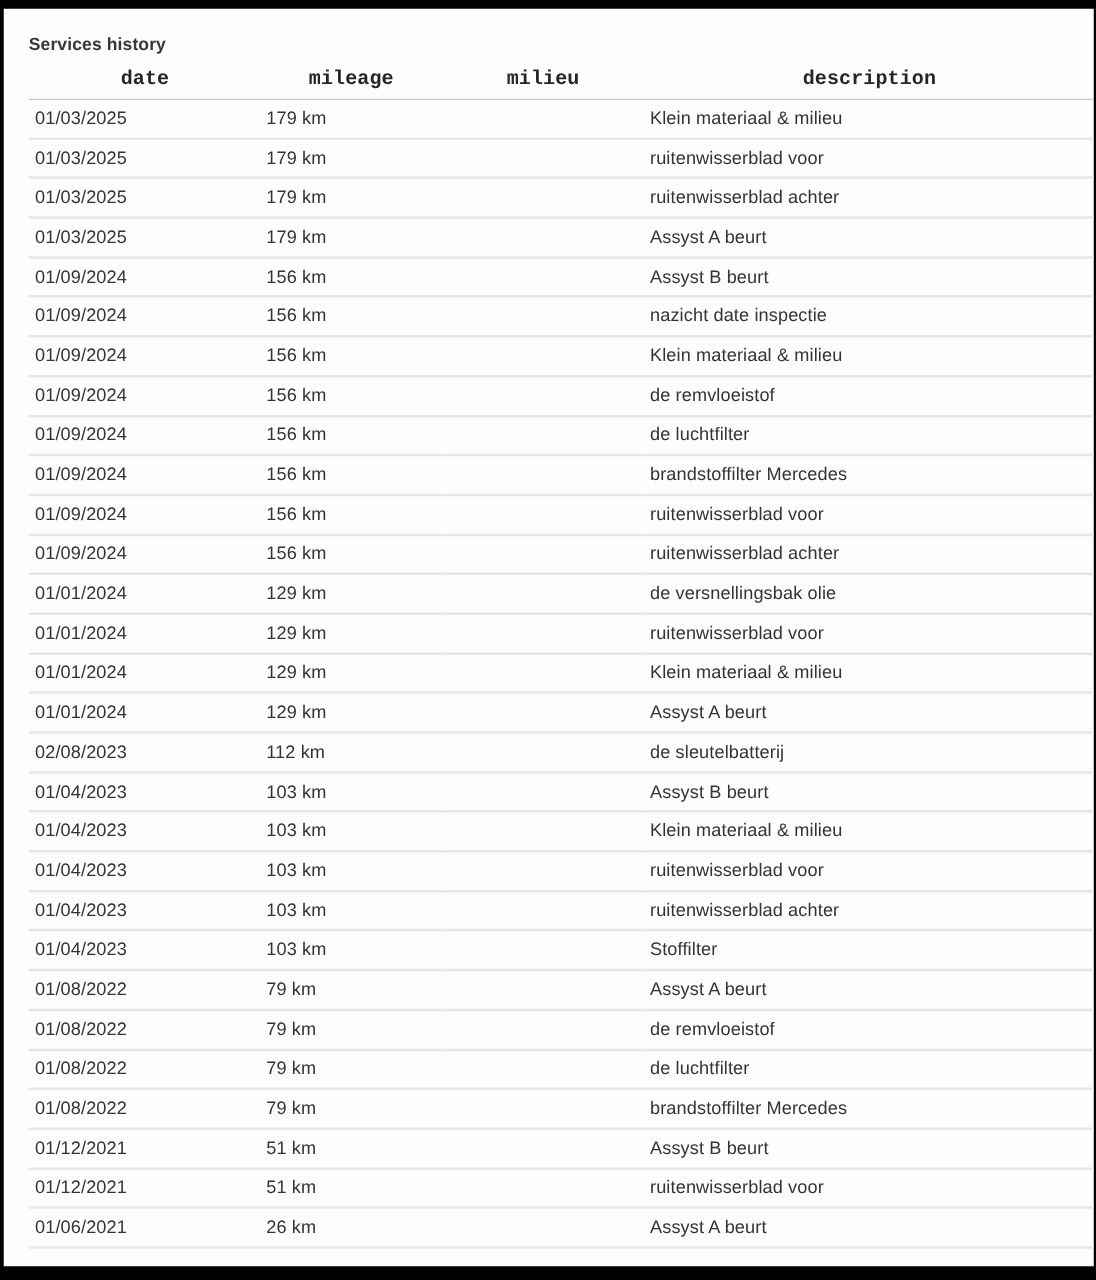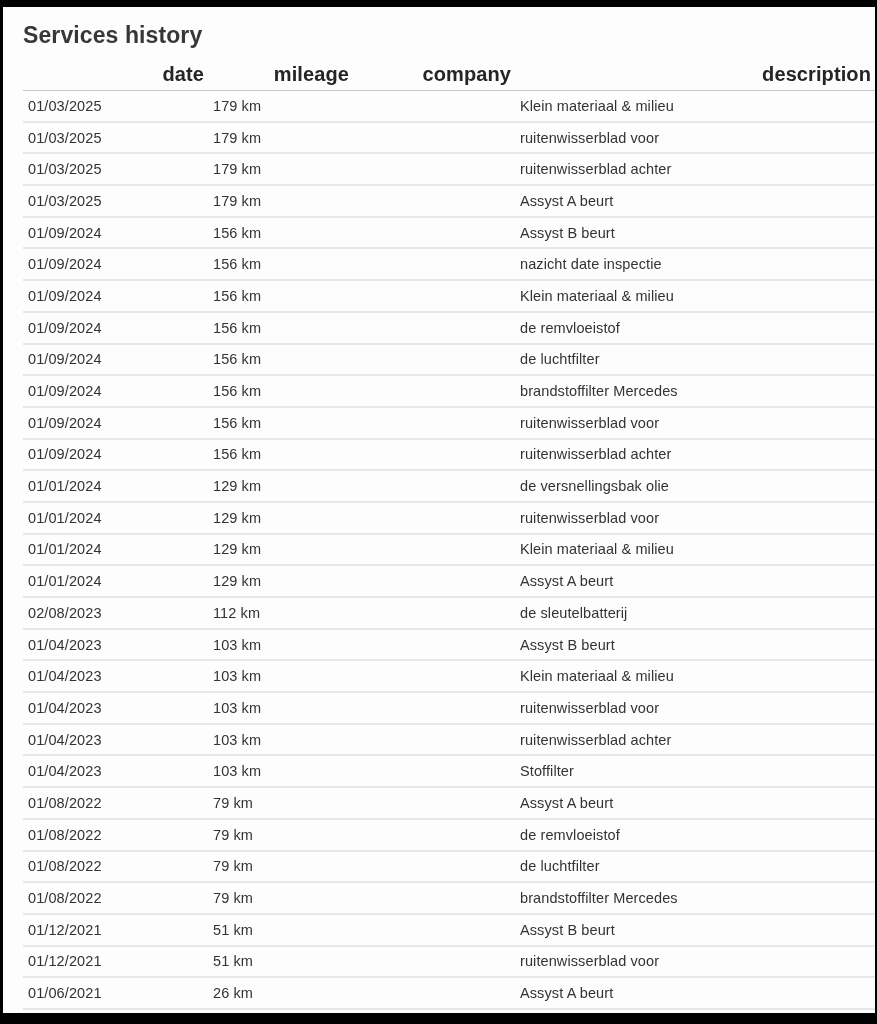--- a/index.html
+++ b/index.html
@@ -25,42 +25,43 @@
   .screen {
     position: absolute;
     top: 7px; left: 3px; right: 2px; bottom: 11px;
     background: var(--page-bg);
     overflow: hidden;
   }
   .content {
     padding: 16px 0 0 20px;
   }
   .page-title {
-    font-size: 23px;
+    font-size: 14px;
     font-weight: 600;
     line-height: 24px;
     color: var(--title-color);
     letter-spacing: 0.1px;
-    margin-bottom: 14px;
+    margin-bottom: 3px;
   }
   table.services {
     width: 100%;
     border-collapse: collapse;
     table-layout: fixed;
   }
   table.services th {
-    text-align: right;
-    font-size: 20px;
+    text-align: center;
+    font-size: 16px;
     font-weight: 700;
     color: var(--header-color);
     height: 29px;
     padding: 0 4px 2px 5px;
     vertical-align: middle;
     border-bottom: 1px solid var(--header-separator);
     letter-spacing: 0.1px;
+    font-family: Liberation Mono, monospace;
   }
   table.services td {
     font-size: 14.5px;
     font-weight: 400;
     color: var(--cell-color);
     height: 31.7px;
     padding: 0 4px 0 5px;
     vertical-align: middle;
     border-bottom: 2px solid var(--row-separator);
     white-space: nowrap;
@@ -83,21 +84,21 @@
         <colgroup>
           <col class="c-date">
           <col class="c-mileage">
           <col class="c-company">
           <col class="c-description">
         </colgroup>
         <thead>
           <tr>
             <th>date</th>
             <th>mileage</th>
-            <th>company</th>
+            <th>milieu</th>
             <th>description</th>
           </tr>
         </thead>
         <tbody>
             <tr>
     <td>01/03/2025</td>
     <td>179 km</td>
     <td></td>
     <td>Klein materiaal &amp; milieu</td>
   </tr>

